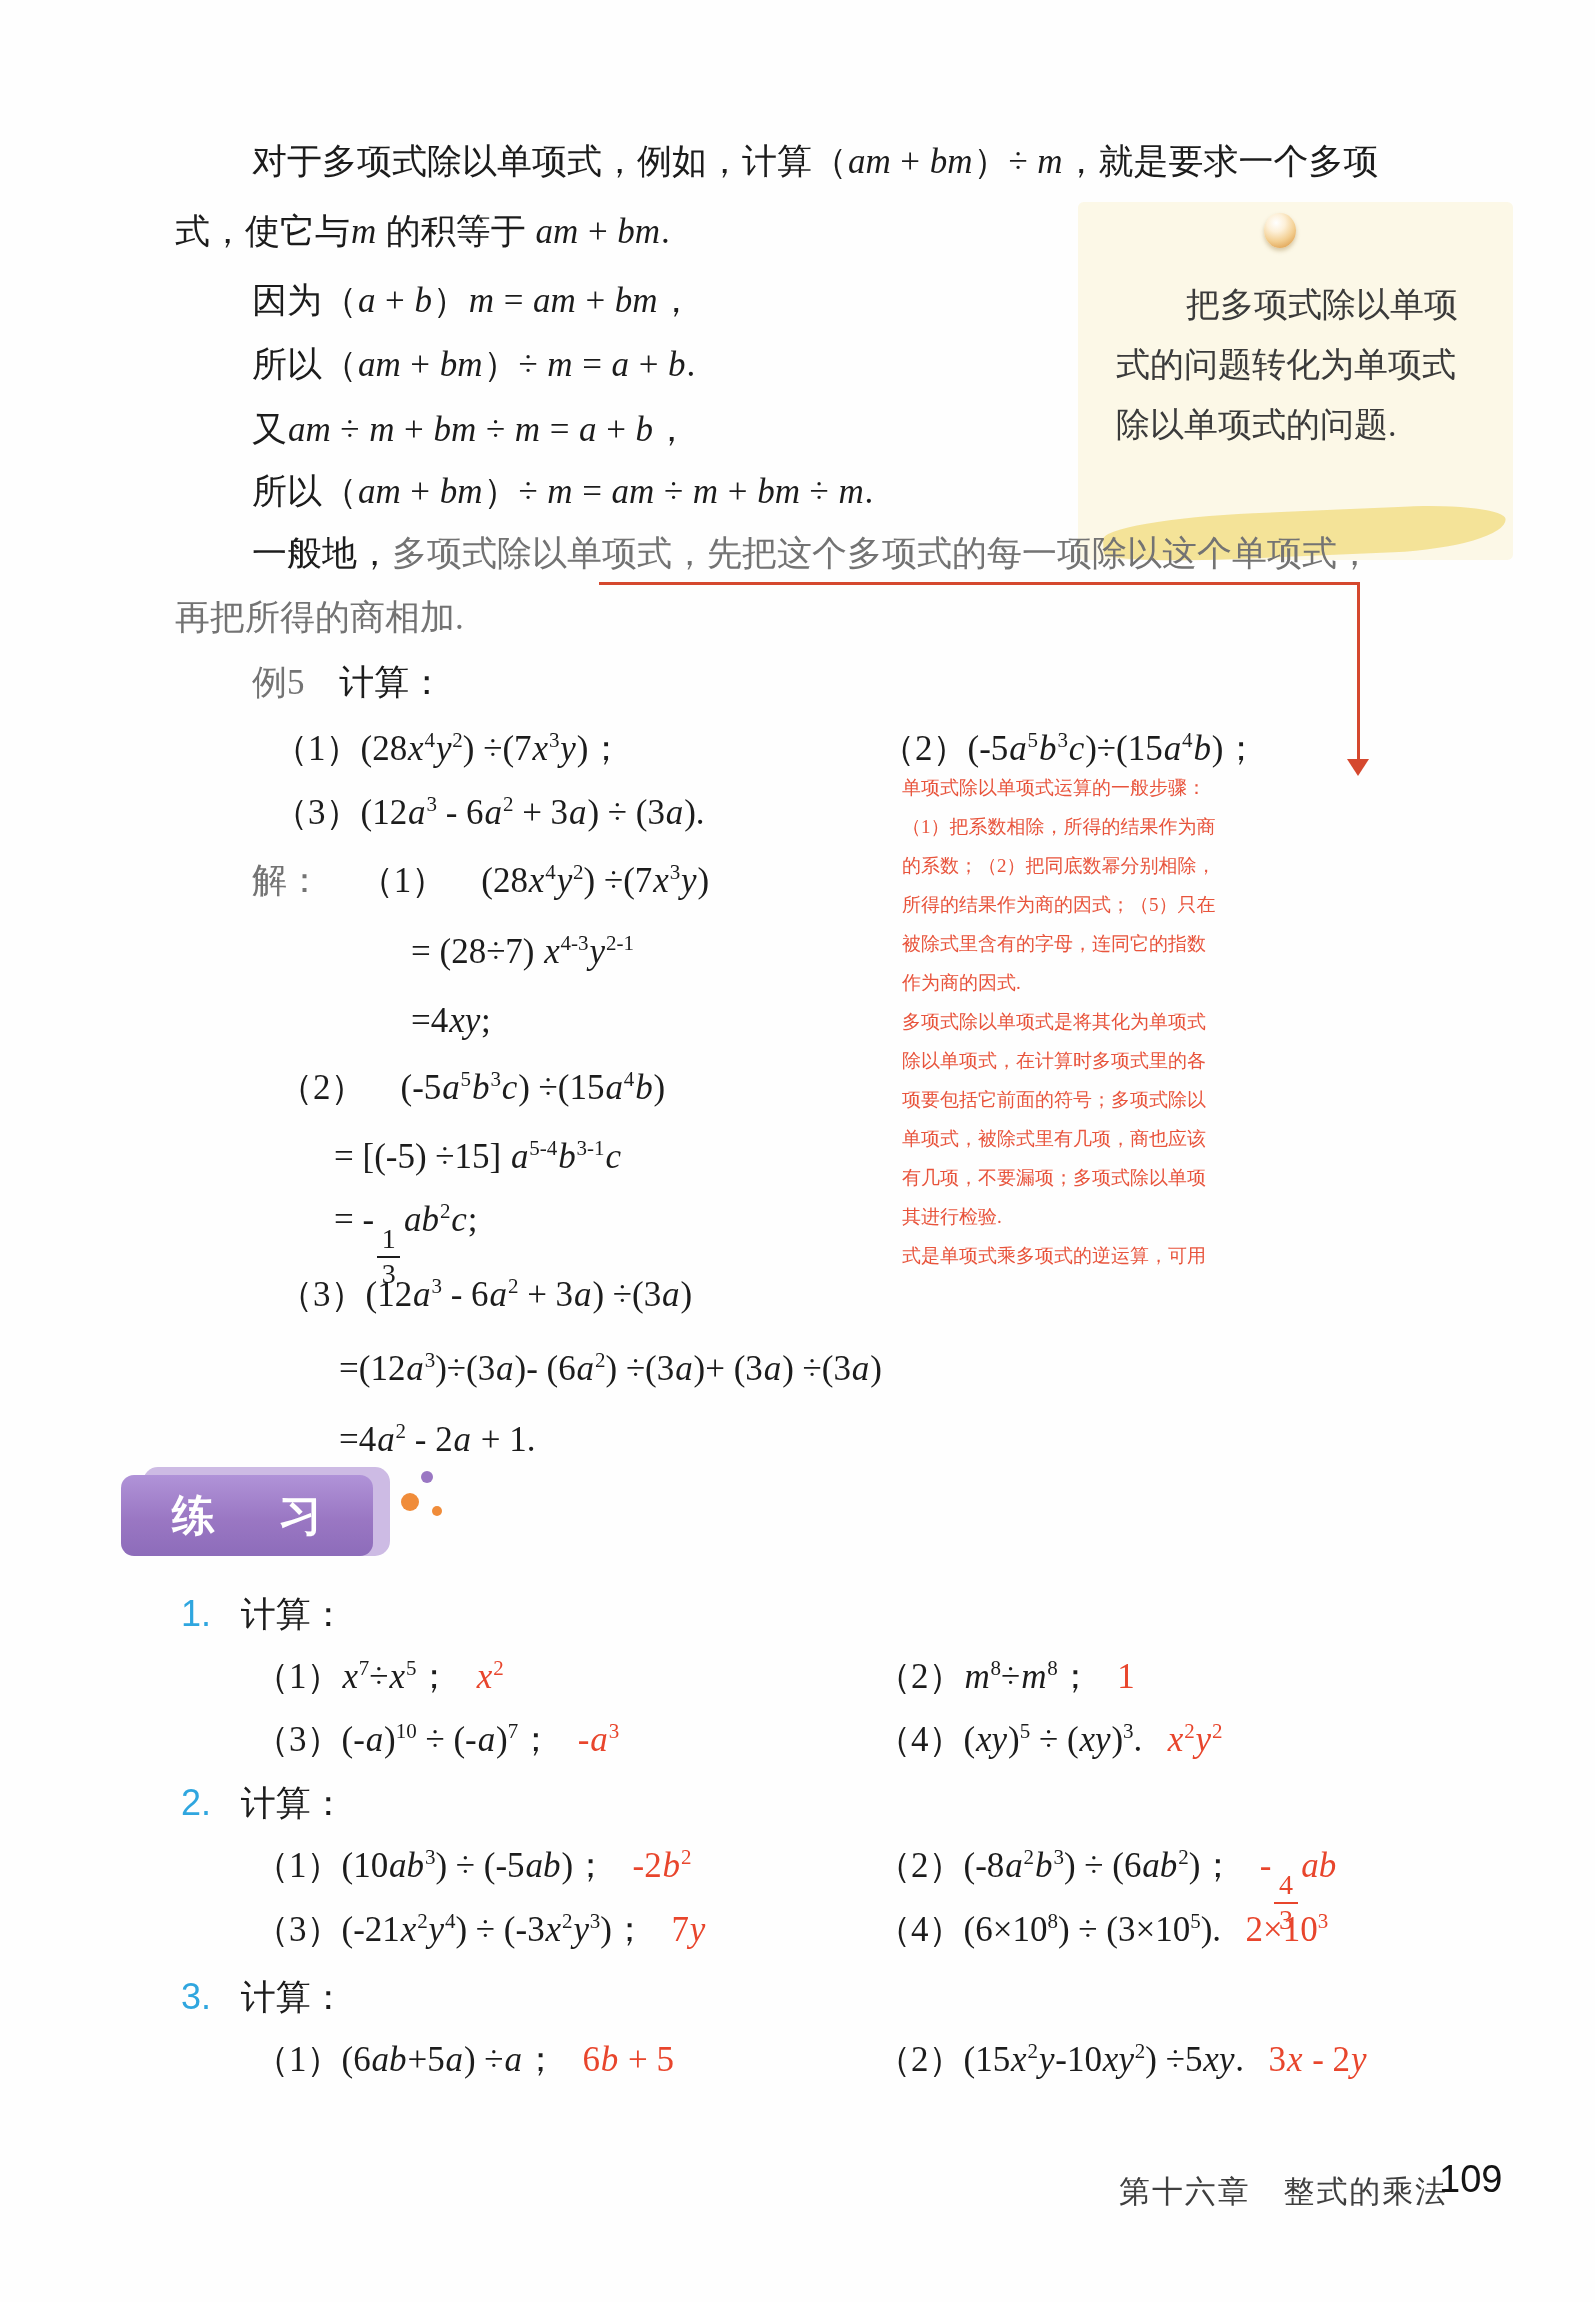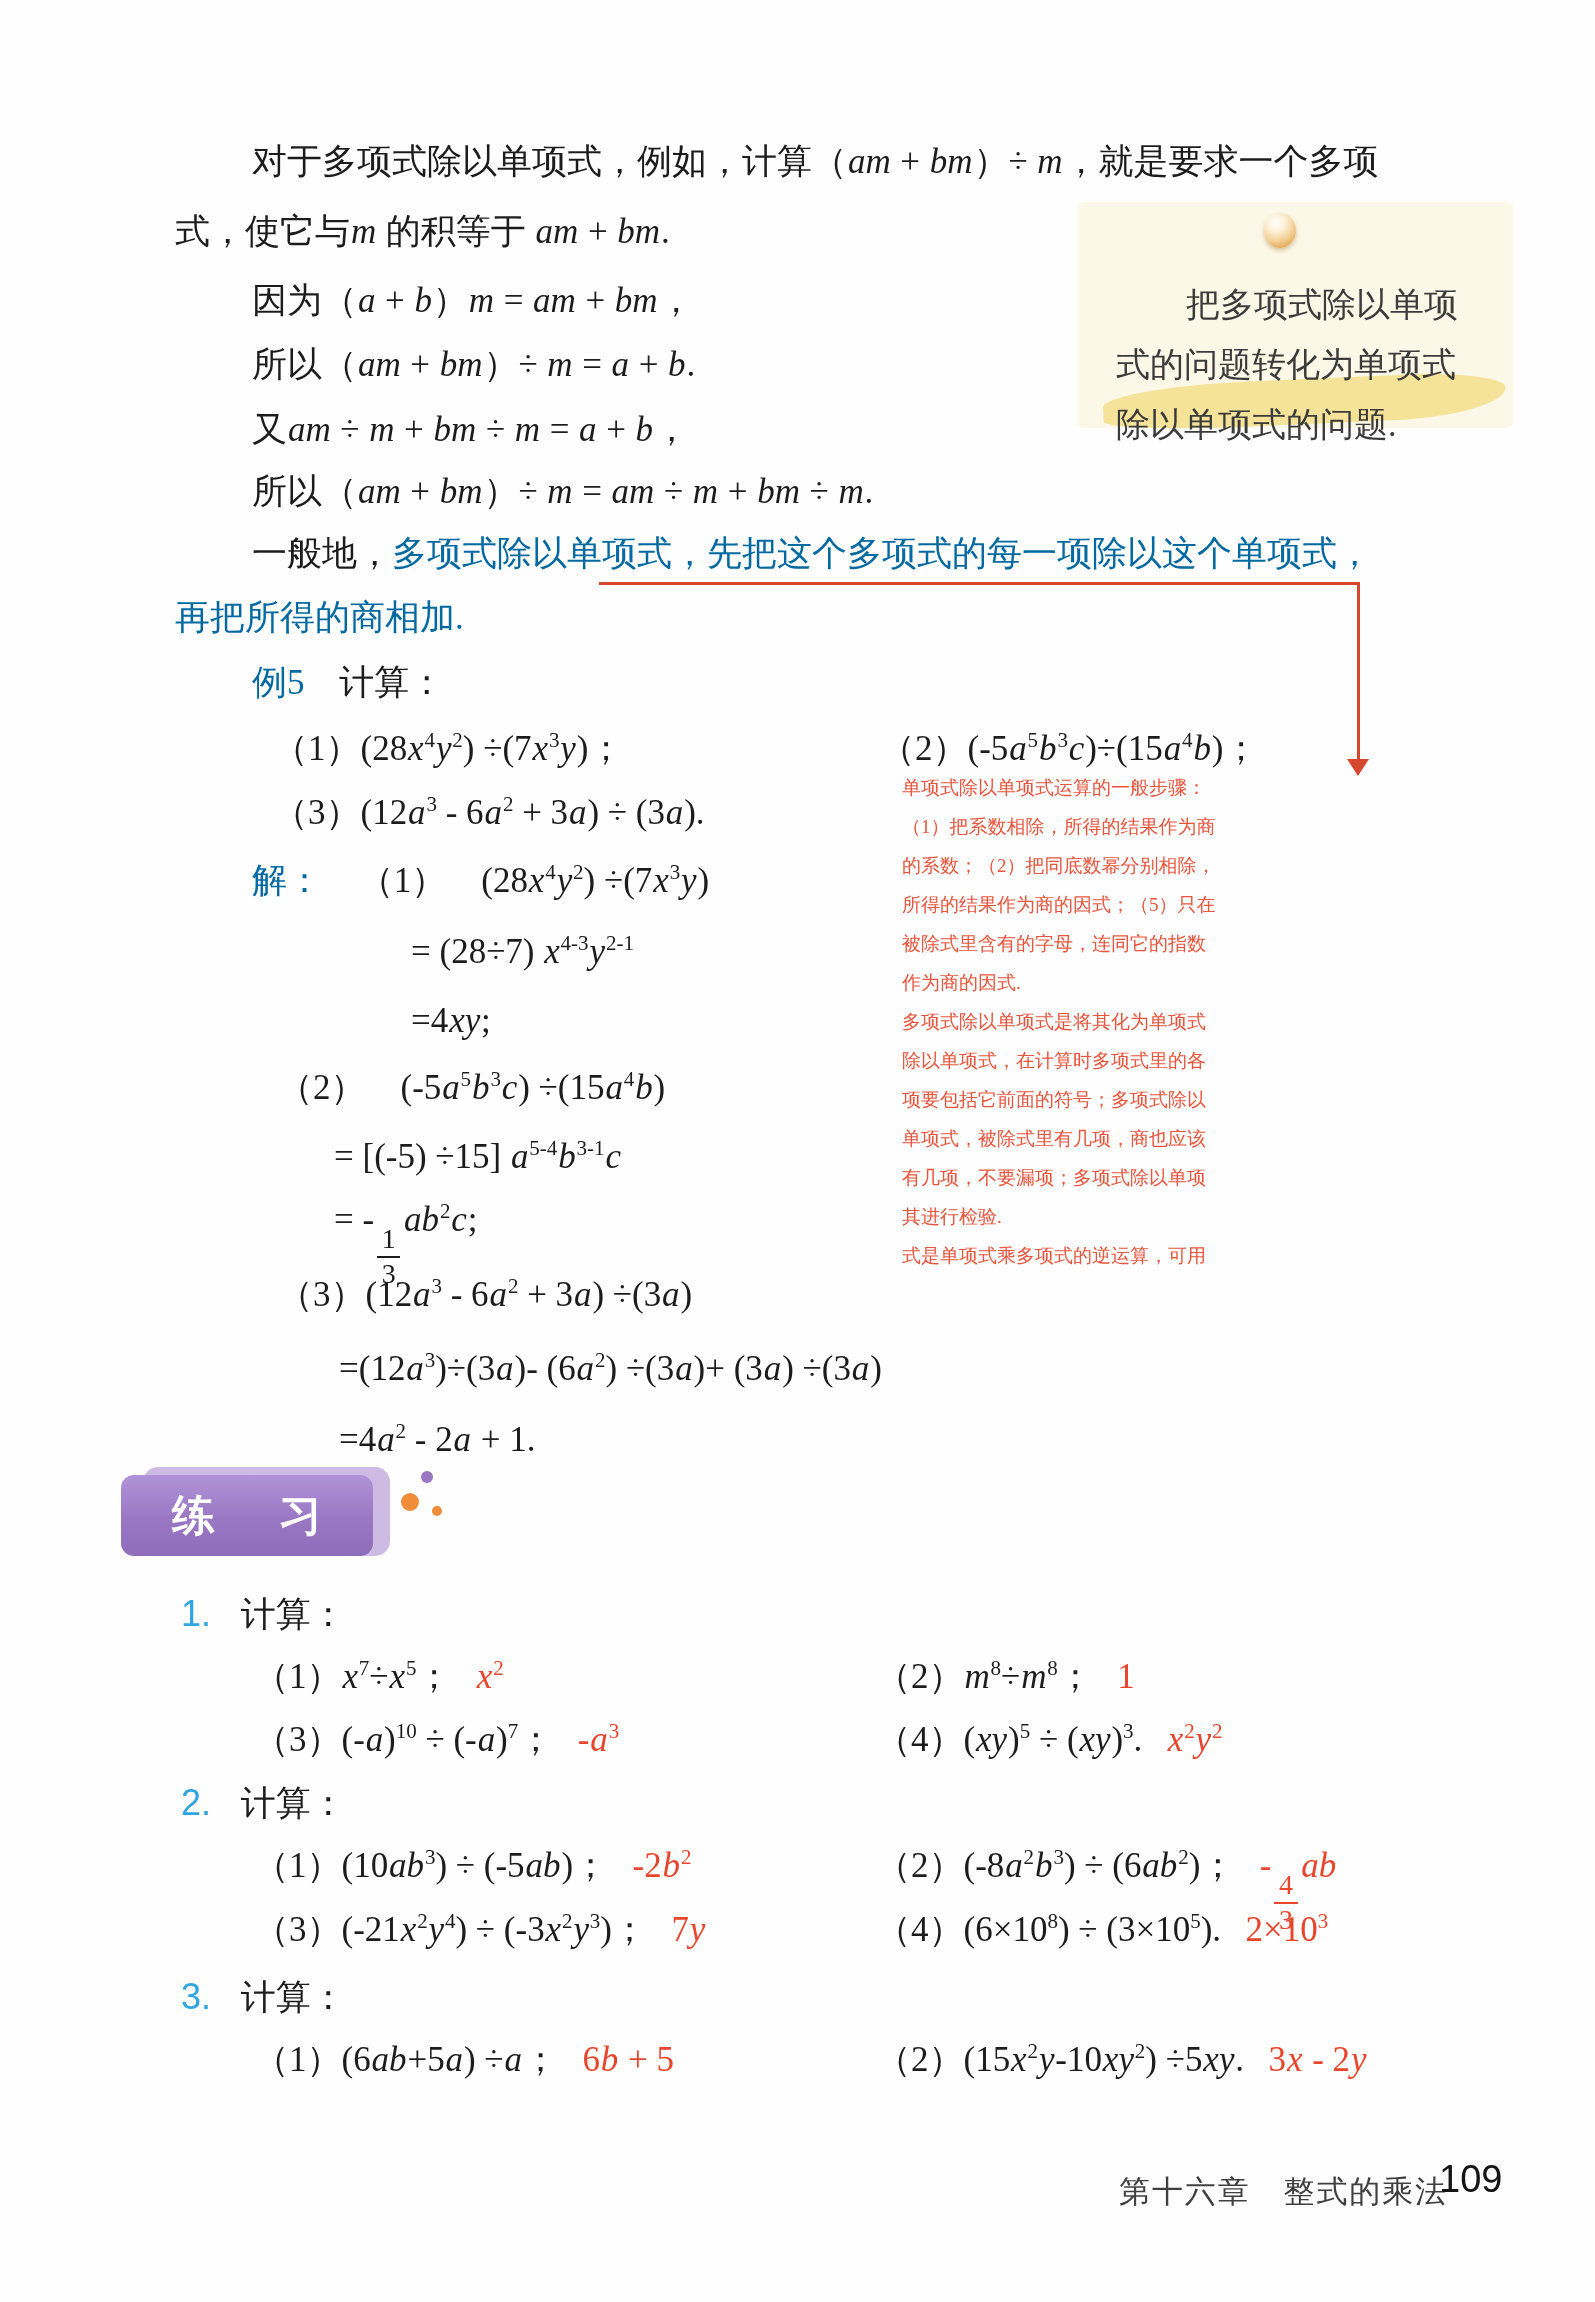--- a/index.html
+++ b/index.html
@@ -5,29 +5,29 @@
   html,body{margin:0;padding:0;background:#d9d9d9;}
   .page{
     position:relative;width:1595px;height:2302px;margin:0 auto;
     background:#fefefe;overflow:hidden;
     font-family:"Liberation Serif","DejaVu Serif",serif;
     color:#1c1c1c;
   }
   .line{position:absolute;font-size:35px;line-height:1.25;white-space:nowrap;}
   .math i{font-style:italic;padding:0 0.9px;}
   sup{font-size:0.60em;line-height:0;vertical-align:super;}
-  .blue{color:#0369a1;}
+  .blue{color:#737373;}
   .num-blue{color:#2fa6df;font-family:"Liberation Sans","DejaVu Sans",sans-serif;font-size:36px;}
   .ans{color:#e8452c;margin-left:24.5px;}
   .frac{display:inline-flex;flex-direction:column;align-items:center;vertical-align:-0.6em;line-height:1;margin:0 2.8px;font-size:0.80em;}
   .frac span:first-child{padding:0 4.7px 2.8px;border-bottom:2.4px solid currentColor;}
   .frac span:last-child{padding-top:2.8px;}
 
   
-  .note-box{position:absolute;left:1078px;top:202px;width:435px;height:226px;background:#fcf8e7;border-radius:5.6px;}
+  .note-box{position:absolute;left:1078px;top:202px;width:435px;height:358px;background:#fcf8e7;border-radius:5.6px;}
   .note-brush{position:absolute;left:24.5px;right:7.5px;bottom:3.8px;height:45px;background:#f3e08f;opacity:.9;
     border-radius:60% 40% 45% 55% / 70% 60% 100% 40%;transform:rotate(-2.5deg);}
   .bead{position:absolute;left:186px;top:11.3px;width:32px;height:35px;border-radius:50%;
     background:radial-gradient(circle at 38% 28%, #ffffff 0%, #fdf0d8 28%, #f3cf92 58%, #e2a85b 82%, #c89f66 100%);
     box-shadow:0 2.8px 4.7px rgba(170,140,80,.45);}
   .note-text{position:absolute;left:38px;top:73px;width:369px;font-size:34px;line-height:60px;color:#3b3b3b;}
   .note-text .nl{white-space:nowrap;}
   .note-text .nl:first-child{padding-left:70px;}
 
   

